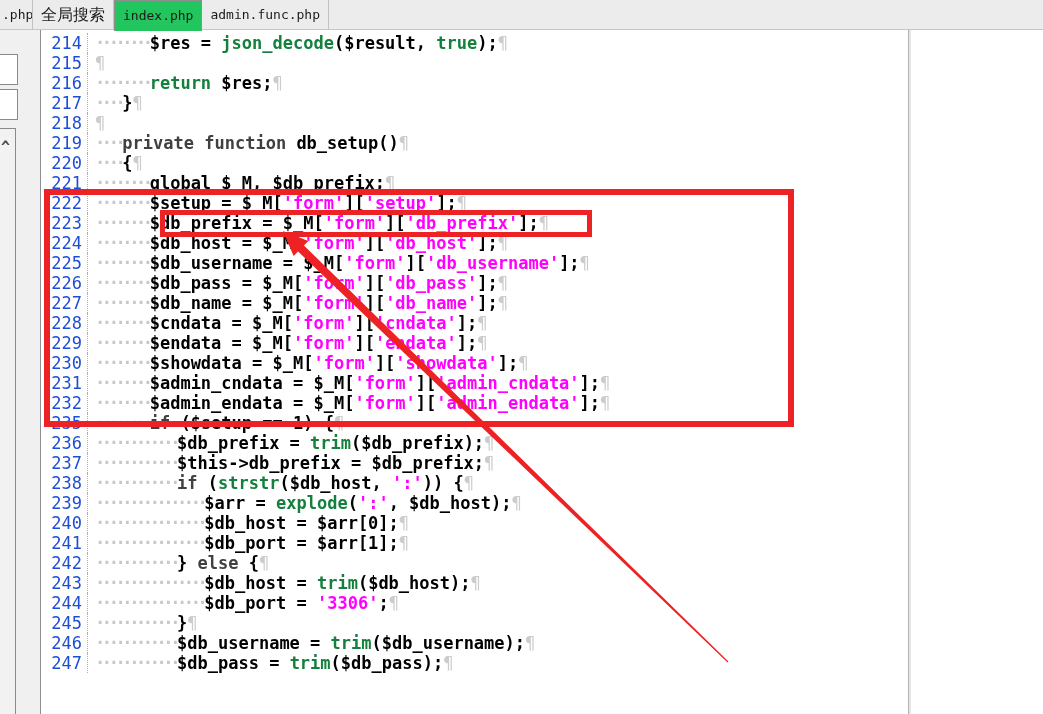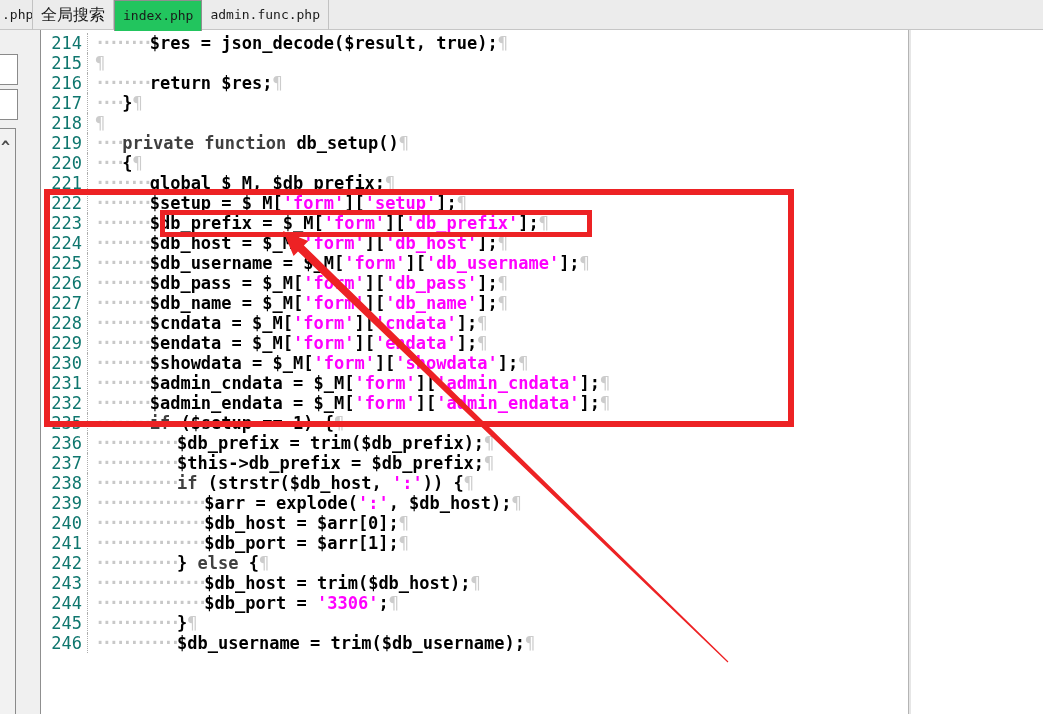--- a/index.html
+++ b/index.html
@@ -26,25 +26,25 @@
                  background:#f2f2f2; border-top:1px solid #8a8a8a; border-right:1px solid #8a8a8a; }
   .side-scroll .up { display:block; text-align:center; margin-top:12px; font-size:15px;
                      font-weight:bold; color:#4a4a4a; line-height:12px; }
 
   
   .editor { position:absolute; left:40px; top:30px; width:868px; height:684px; background:#fff;
             border-left:1px solid #8f8f8f; overflow:hidden; }
   .lines { padding-top:3px; }
   .line { height:20px; line-height:20px; white-space:pre; font-size:17px; font-weight:bold; }
   .ln { display:inline-block; width:47px; text-align:right; padding-right:5px;
-        border-right:1px dotted #adadad; color:#0f766e; font-size:17px; font-weight:normal; }
+        border-right:1px dotted #adadad; color:#1d4ed8; font-size:17px; font-weight:normal; }
   .code { margin-left:7px; }
   .t-p { color:#000000; }
   .t-k { color:#404040; }
-  .t-f { color:#000000; }
+  .t-f { color:#15803d; }
   .t-s { color:#ff00ff; }
   .t-ws { color:#c8c8c8; letter-spacing:-3.4px; }
   .t-pi { color:#cccccc; font-weight:normal; }
 
   
   .divider { position:absolute; left:908px; top:30px; width:3px; height:684px;
              background:#e6e6e6; border-left:1px solid #b4b4b4; cursor:col-resize; }
   .right-pane { position:absolute; left:911px; top:30px; width:132px; height:684px; background:#ffffff; }
 
   
@@ -99,20 +99,21 @@
         <div class="line"><span class="ln">237</span><span class="code"><span class="t-ws">············</span><span class="t-p">$this-&gt;db_prefix = $db_prefix;</span><span class="t-pi">¶</span></span></div>
         <div class="line"><span class="ln">238</span><span class="code"><span class="t-ws">············</span><span class="t-k">if</span><span class="t-p"> (</span><span class="t-f">strstr</span><span class="t-p">($db_host, </span><span class="t-s">':'</span><span class="t-p">)) {</span><span class="t-pi">¶</span></span></div>
         <div class="line"><span class="ln">239</span><span class="code"><span class="t-ws">················</span><span class="t-p">$arr = </span><span class="t-f">explode</span><span class="t-p">(</span><span class="t-s">':'</span><span class="t-p">, $db_host);</span><span class="t-pi">¶</span></span></div>
         <div class="line"><span class="ln">240</span><span class="code"><span class="t-ws">················</span><span class="t-p">$db_host = $arr[0];</span><span class="t-pi">¶</span></span></div>
         <div class="line"><span class="ln">241</span><span class="code"><span class="t-ws">················</span><span class="t-p">$db_port = $arr[1];</span><span class="t-pi">¶</span></span></div>
         <div class="line"><span class="ln">242</span><span class="code"><span class="t-ws">············</span><span class="t-p">} </span><span class="t-k">else</span><span class="t-p"> {</span><span class="t-pi">¶</span></span></div>
         <div class="line"><span class="ln">243</span><span class="code"><span class="t-ws">················</span><span class="t-p">$db_host = </span><span class="t-f">trim</span><span class="t-p">($db_host);</span><span class="t-pi">¶</span></span></div>
         <div class="line"><span class="ln">244</span><span class="code"><span class="t-ws">················</span><span class="t-p">$db_port = </span><span class="t-s">'3306'</span><span class="t-p">;</span><span class="t-pi">¶</span></span></div>
         <div class="line"><span class="ln">245</span><span class="code"><span class="t-ws">············</span><span class="t-p">}</span><span class="t-pi">¶</span></span></div>
         <div class="line"><span class="ln">246</span><span class="code"><span class="t-ws">············</span><span class="t-p">$db_username = </span><span class="t-f">trim</span><span class="t-p">($db_username);</span><span class="t-pi">¶</span></span></div>
+        <div class="line"><span class="ln">247</span><span class="code"><span class="t-ws">············</span><span class="t-p">$db_pass = </span><span class="t-f">trim</span><span class="t-p">($db_pass);</span><span class="t-pi">¶</span></span></div>
       </div>
   </div>
 
   <div class="divider"></div>
   <div class="right-pane"></div>
 
   <div class="ann-rect ann-big"></div>
   <div class="ann-rect ann-small"></div>
   <svg class="ann-arrow" width="1043" height="714" viewBox="0 0 1043 714">
     <polygon points="283,231 293.6,255.9 298,251.4 727.6,662.4 728.4,661.6 303.9,245.4 308.3,240.9" fill="#ed2224"></polygon>

